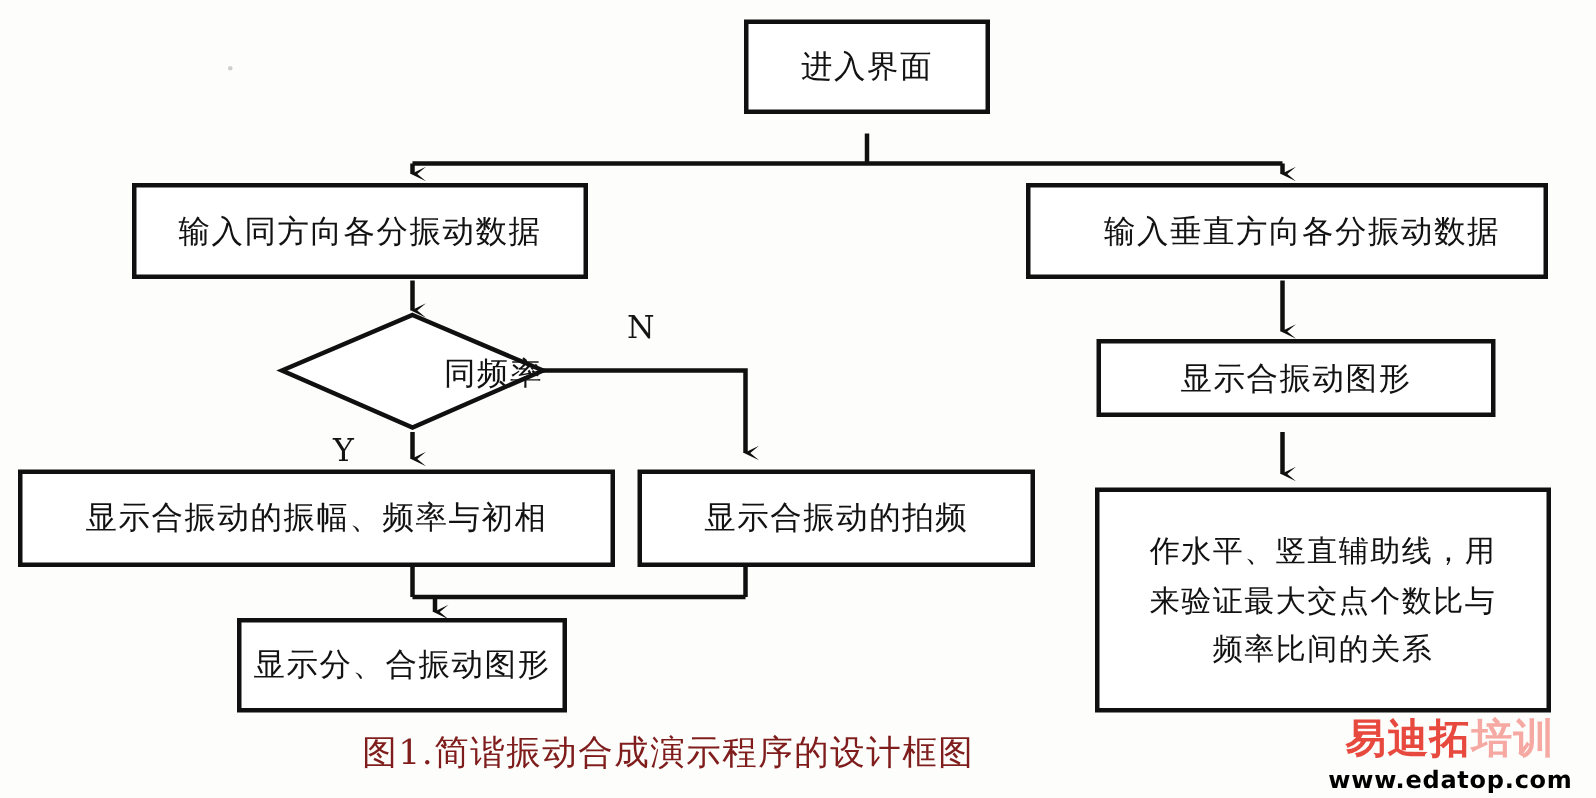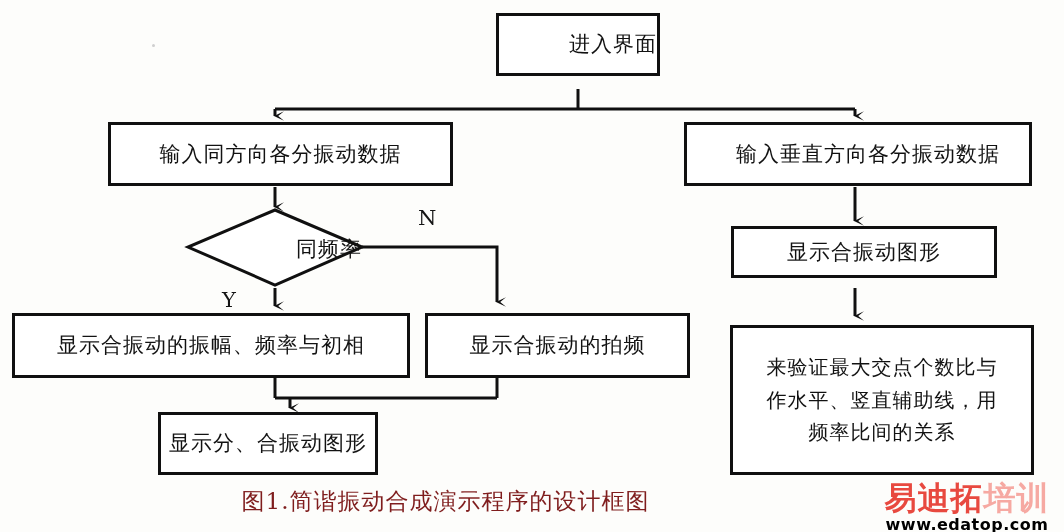--- a/index.html
+++ b/index.html
@@ -74,22 +74,22 @@
   }
   #watermark {
     position: absolute;
     right: 8px;
     top: 482px;
     width: 178px;
     text-align: center;
     user-select: none;
   }
   #watermark .wm-cn {
-    font-family: Liberation Sans, sans-serif;
-    font-size: 32px;
+    font-family: Liberation Mono, monospace;
+    font-size: 27px;
     font-weight: bold;
     letter-spacing: 1px;
     line-height: 1.0;
   }
   #watermark .wm-cn .a { color: #e8493f; }
   #watermark .wm-cn .b { color: #f6a9a2; }
   #watermark .wm-url {
     font-family: "DejaVu Sans", "Liberation Sans", sans-serif;
     font-size: 16px;
     font-weight: bold;
@@ -130,25 +130,25 @@
     <path d="M497,378 L497,398" stroke="#101010" stroke-width="3" fill="none"></path>
     <path d="M275,398 L497,398" stroke="#101010" stroke-width="3" fill="none"></path>
     <path d="M290,398 L290,408" stroke="#101010" stroke-width="3" fill="none" marker-end="url(#arrowhead)"></path>
 
     <path d="M855,187 L855,221" stroke="#101010" stroke-width="3" fill="none" marker-end="url(#arrowhead)"></path>
     <path d="M855,288 L855,316" stroke="#101010" stroke-width="3" fill="none" marker-end="url(#arrowhead)"></path>
 
     <polygon points="275,210 362,247 275,285 188,247" fill="#ffffff" stroke="#101010" stroke-width="3"></polygon>
   </svg>
 
-  <div class="node-box" style="left:496px; top:13px; width:164px; height:63px;justify-content:flex-end;">
+  <div class="node-box" style="left:496px; top:13px; width:164px; height:63px;">
     <span>进入界面</span>
   </div>
 
-  <div class="node-box" style="left:108px; top:122px; width:345px; height:64px;">
+  <div class="node-box" style="left:88px; top:122px; width:304px; height:64px;">
     <span>输入同方向各分振动数据</span>
   </div>
 
   <div class="node-box" style="left:684px; top:122px; width:348px; height:64px;padding-left:20px;">
     <span>输入垂直方向各分振动数据</span>
   </div>
 
   <div class="diamond-text" style="left:188px; top:235px; width:174px;">同频率</div>
 
   <div class="decision-label" style="left:418px; top:206px;">N</div>
@@ -164,22 +164,22 @@
 
   <div class="node-box" style="left:158px; top:412px; width:220px; height:63px;">
     <span>显示分、合振动图形</span>
   </div>
 
   <div class="node-box" style="left:731px; top:226px; width:266px; height:52px;">
     <span>显示合振动图形</span>
   </div>
 
   <div class="node-box multiline" style="left:730px; top:325px; width:304px; height:150px;">
+    <span>作水平、竖直辅助线，用</span>
     <span>来验证最大交点个数比与</span>
-    <span>作水平、竖直辅助线，用</span>
     <span>频率比间的关系</span>
   </div>
 
   <div id="caption">图1.简谐振动合成演示程序的设计框图</div>
 
   <div id="watermark">
     <div class="wm-cn"><span class="a">易迪拓</span><span class="b">培训</span></div>
     <div class="wm-url">www.edatop.com</div>
   </div>
 

